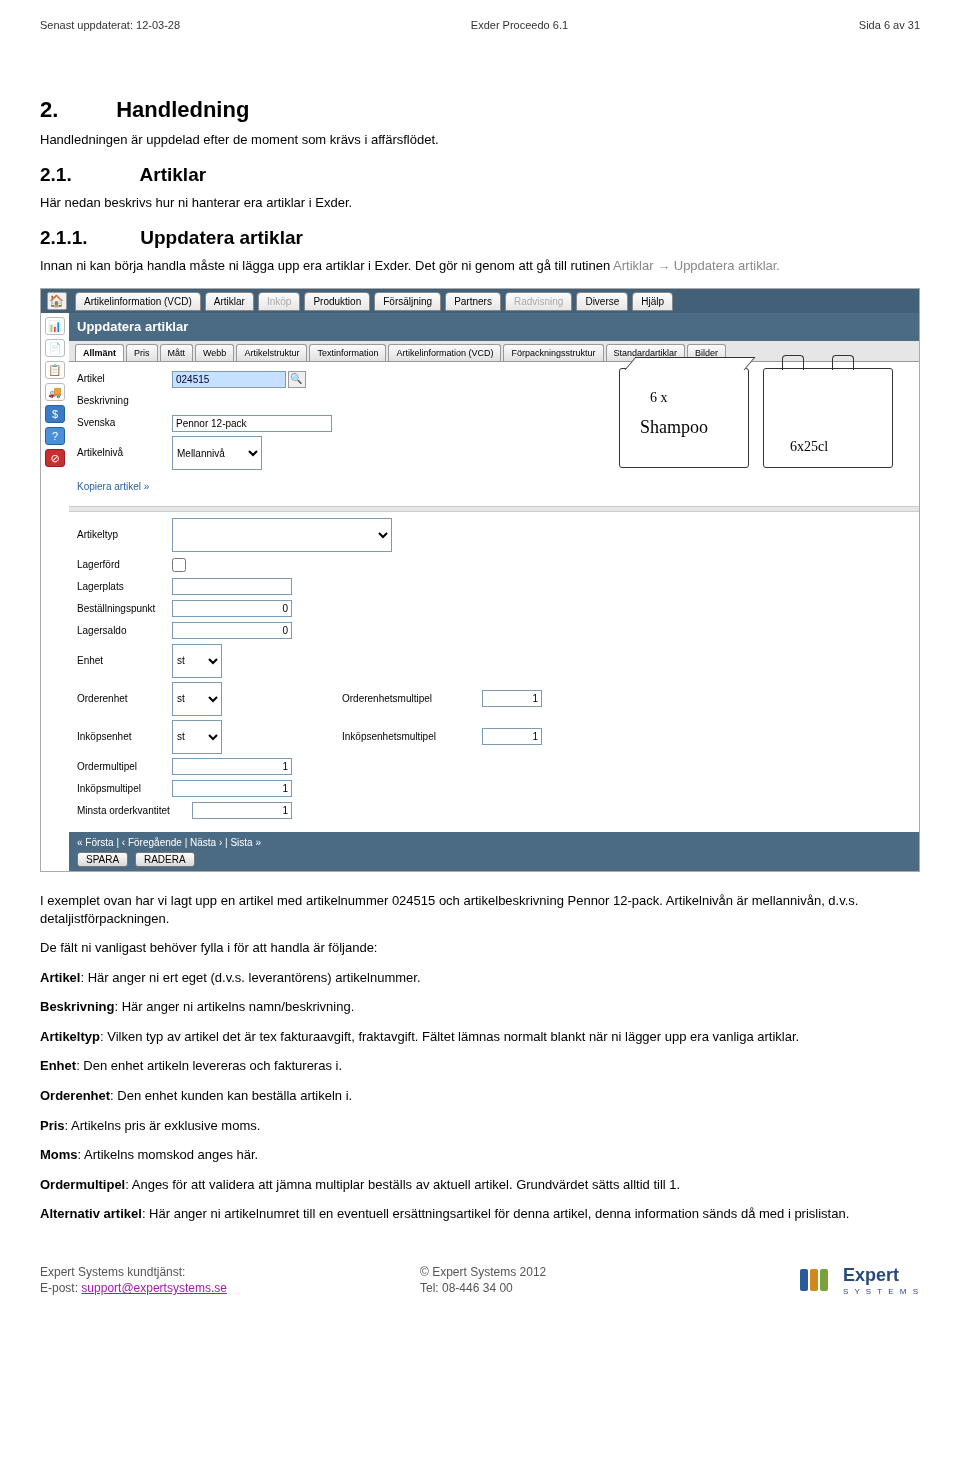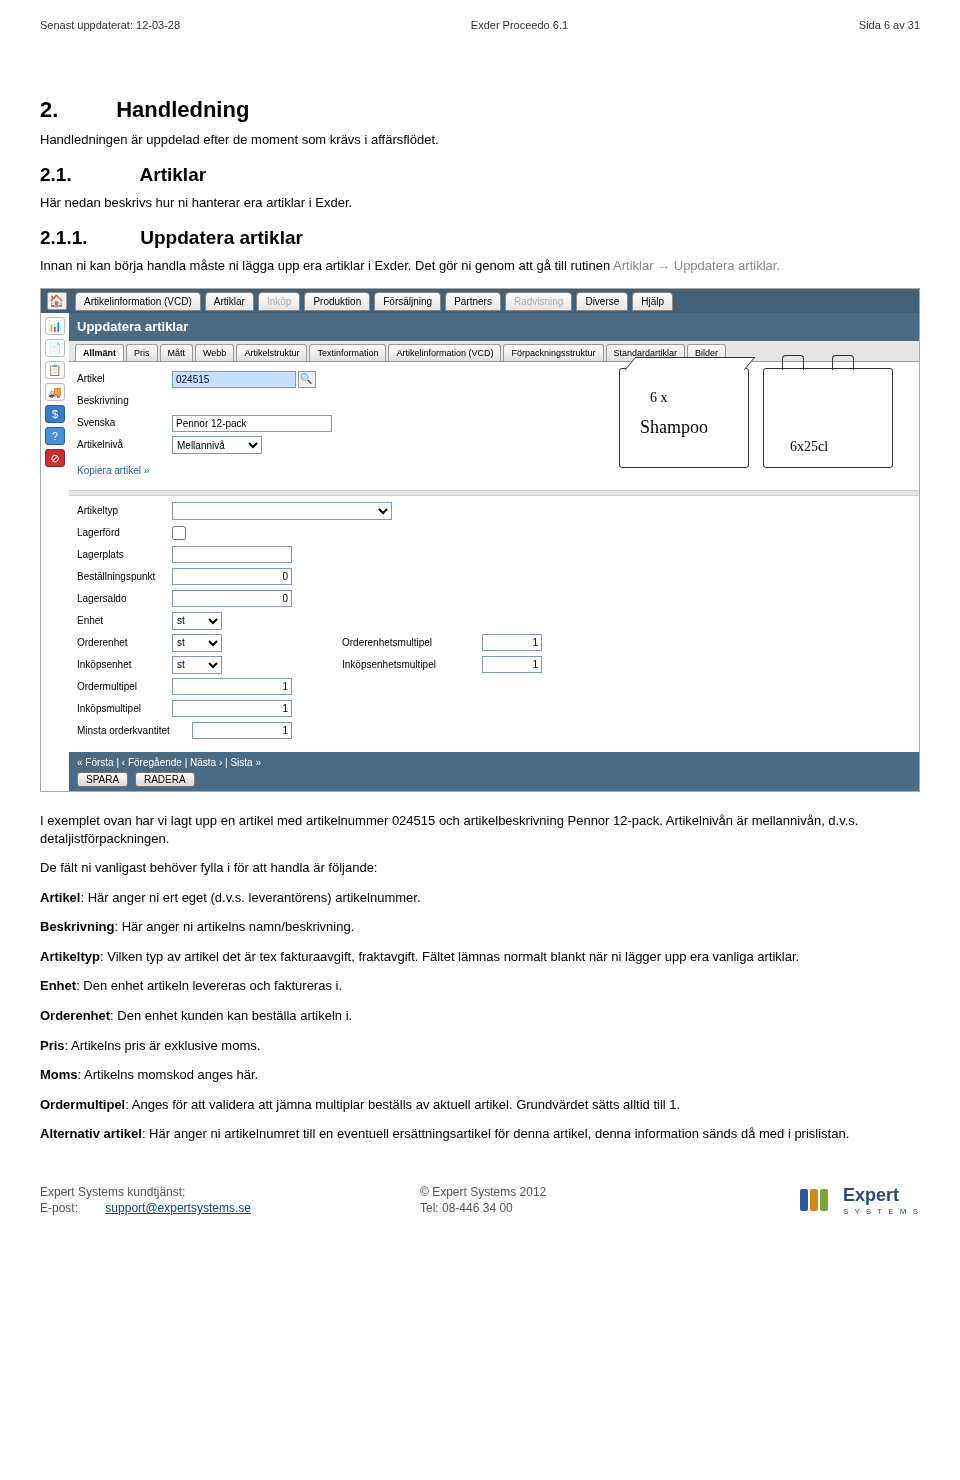--- a/index.html
+++ b/index.html
@@ -36,21 +36,21 @@
   .panel-title { background: #4b6b84; color: #fff; font-weight: bold; padding: 5px 8px; font-size: 13px; }
   .sub-tab-row { background: #e6e6e6; padding: 3px 6px 0 6px; display: flex; gap: 2px; border-bottom: 1px solid #999; }
   .sub-tab { background: linear-gradient(#fcfcfc,#e0e0e0); border: 1px solid #999; border-bottom: none; border-radius: 3px 3px 0 0; padding: 2px 7px; font-size: 9px; cursor: pointer; white-space: nowrap; }
   .sub-tab.active { background: #ffffff; font-weight: bold; }
 
   .form-area { padding: 8px; position: relative; }
   .form-row { display: flex; align-items: center; margin-bottom: 4px; min-height: 18px; }
   .form-row .lbl { width: 95px; font-size: 10px; }
   .txt-input { border: 1px solid #7a9ab5; height: 17px; font-size: 10px; padding: 0 3px; background: #fff; }
   .txt-input.blue { background: #c6e0ff; color: #003; }
-  .sel { border: 1px solid #7a9ab5; height: 18px; font-size: 10px; background: #fff; }
+  .sel { border: 1px solid #7a9ab5; height: 34px; font-size: 10px; background: #fff; }
   .num-input { border: 1px solid #7a9ab5; height: 17px; width: 120px; text-align: right; font-size: 10px; padding-right: 3px; }
   .num-input.small { width: 60px; }
   .r-lbl { width: 140px; margin-left: 120px; font-size: 10px; }
   .link-copy { color: #2a60a0; text-decoration: none; font-size: 10px; padding: 6px 0; display: inline-block; }
   .illustration { position: absolute; top: 6px; right: 10px; width: 290px; height: 110px; border: none; display: flex; gap: 14px; }
   .box3d, .bottles { border: 1.5px solid #333;  border-radius: 3px; }
   .box3d { width: 130px; height: 100px; position: relative; background: #fff; }
   .box3d::before { content:""; position:absolute; top:-12px; left:10px; width:118px; height:12px; border:1.5px solid #333; border-bottom:none; transform: skewX(-40deg); background:#fff; }
   .box3d .txt1 { position:absolute; top:20px; left:30px; font-family: cursive; font-size: 14px; }
   .box3d .txt2 { position:absolute; top:46px; left:20px; font-family: cursive; font-size: 18px; }
@@ -71,21 +71,21 @@
   .body-text .term { font-weight: bold; }
 
   .page-footer { display:flex; justify-content:space-between; align-items:center; margin-top: 40px; font-size: 12px; color: #555; }
   .footer-left { flex: 1; }
   .footer-mid { flex: 1; text-align: left; }
   .footer-logo { display:flex; align-items:center; gap:15px; }
   .logo-mark { display:flex; gap:2px; }
   .logo-mark span { width: 8px; height: 22px; border-radius: 2px; }
   .logo-text { font-size: 18px; font-weight: bold; color: #28497a; }
   .logo-sub { font-size: 8px; color: #28497a; letter-spacing: 2px; }
-  .email-link { color: #0c4a6e; text-decoration: underline; margin-left: 24px; }
+  .email-link { color: #a21caf; text-decoration: underline; }
 </style>
 </head>
 <body>
 
 <div class="doc-header">
   <span>Senast uppdaterat: 12-03-28</span>
   <span>Exder Proceedo 6.1</span>
   <span>Sida 6 av 31</span>
 </div>
 
@@ -158,21 +158,21 @@
             <span class="txt1">6 x</span>
             <span class="txt2">Shampoo</span>
           </div>
           <div class="bottles">
             <span class="txt1">6x25cl</span>
           </div>
         </div>
 
         <div class="form-row">
           <span class="lbl">Artikel</span>
-          <input class="txt-input blue" style="width: 124px;" value="024515">
+          <input class="txt-input blue" style="width: 114px;" value="024515">
           <span class="search-btn">🔍</span>
         </div>
         <div class="form-row">
           <span class="lbl">Beskrivning</span>
         </div>
         <div class="form-row">
           <span class="lbl">Svenska</span>
           <input class="txt-input" style="width: 160px;" value="Pennor 12-pack">
         </div>
         <div class="form-row">

